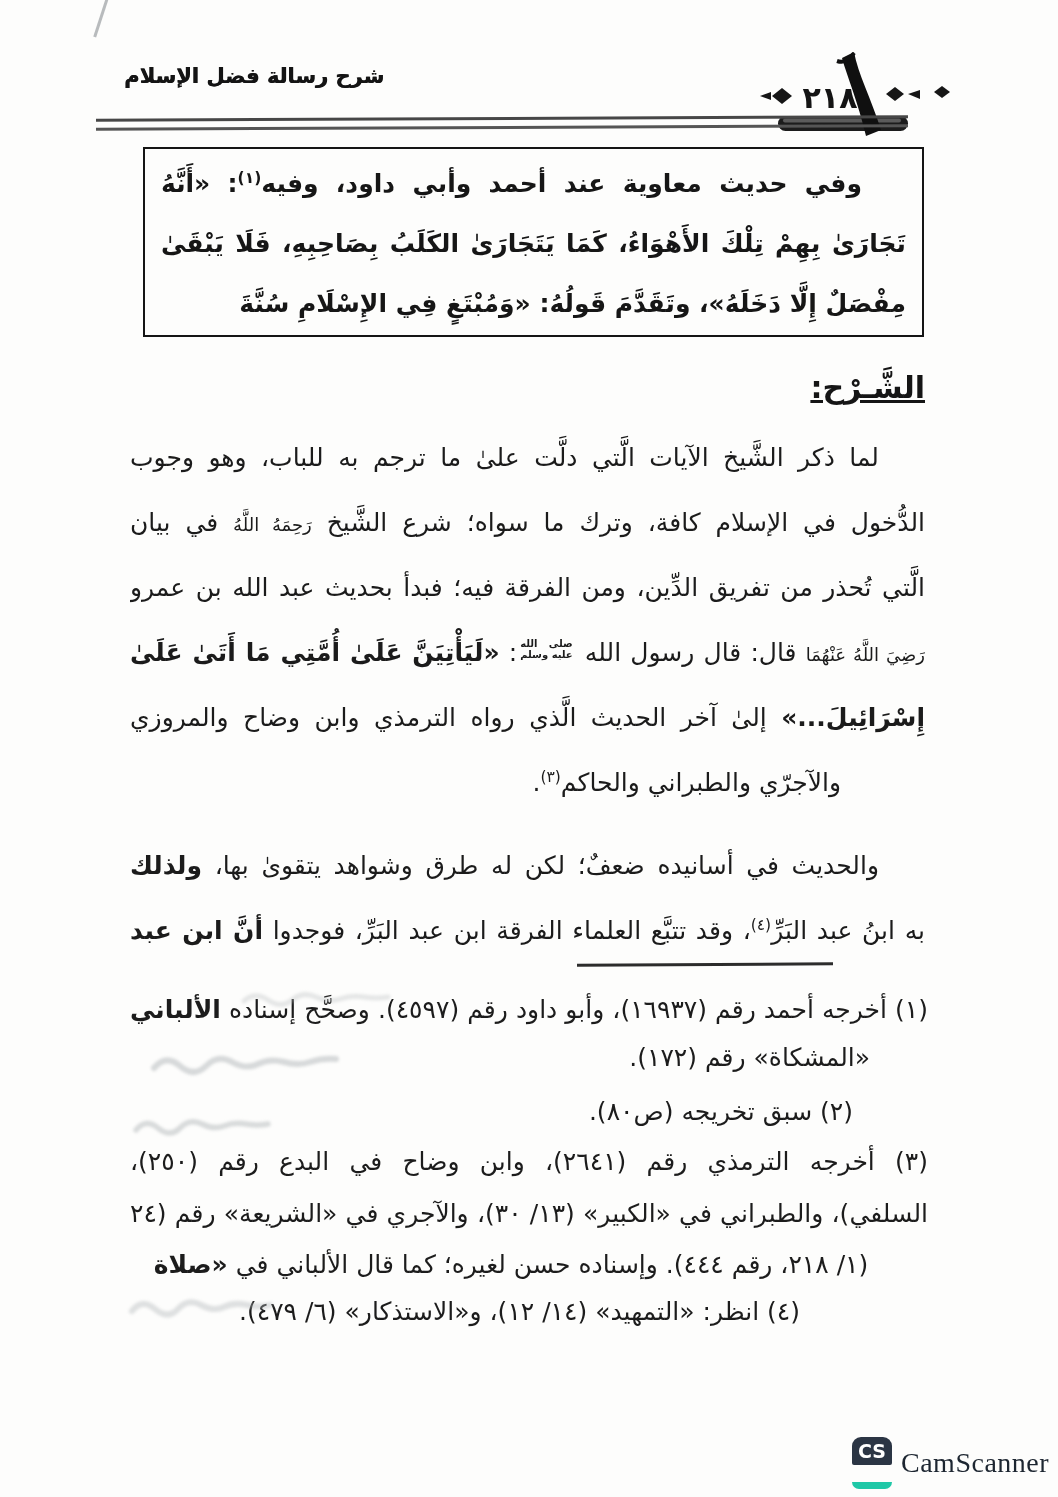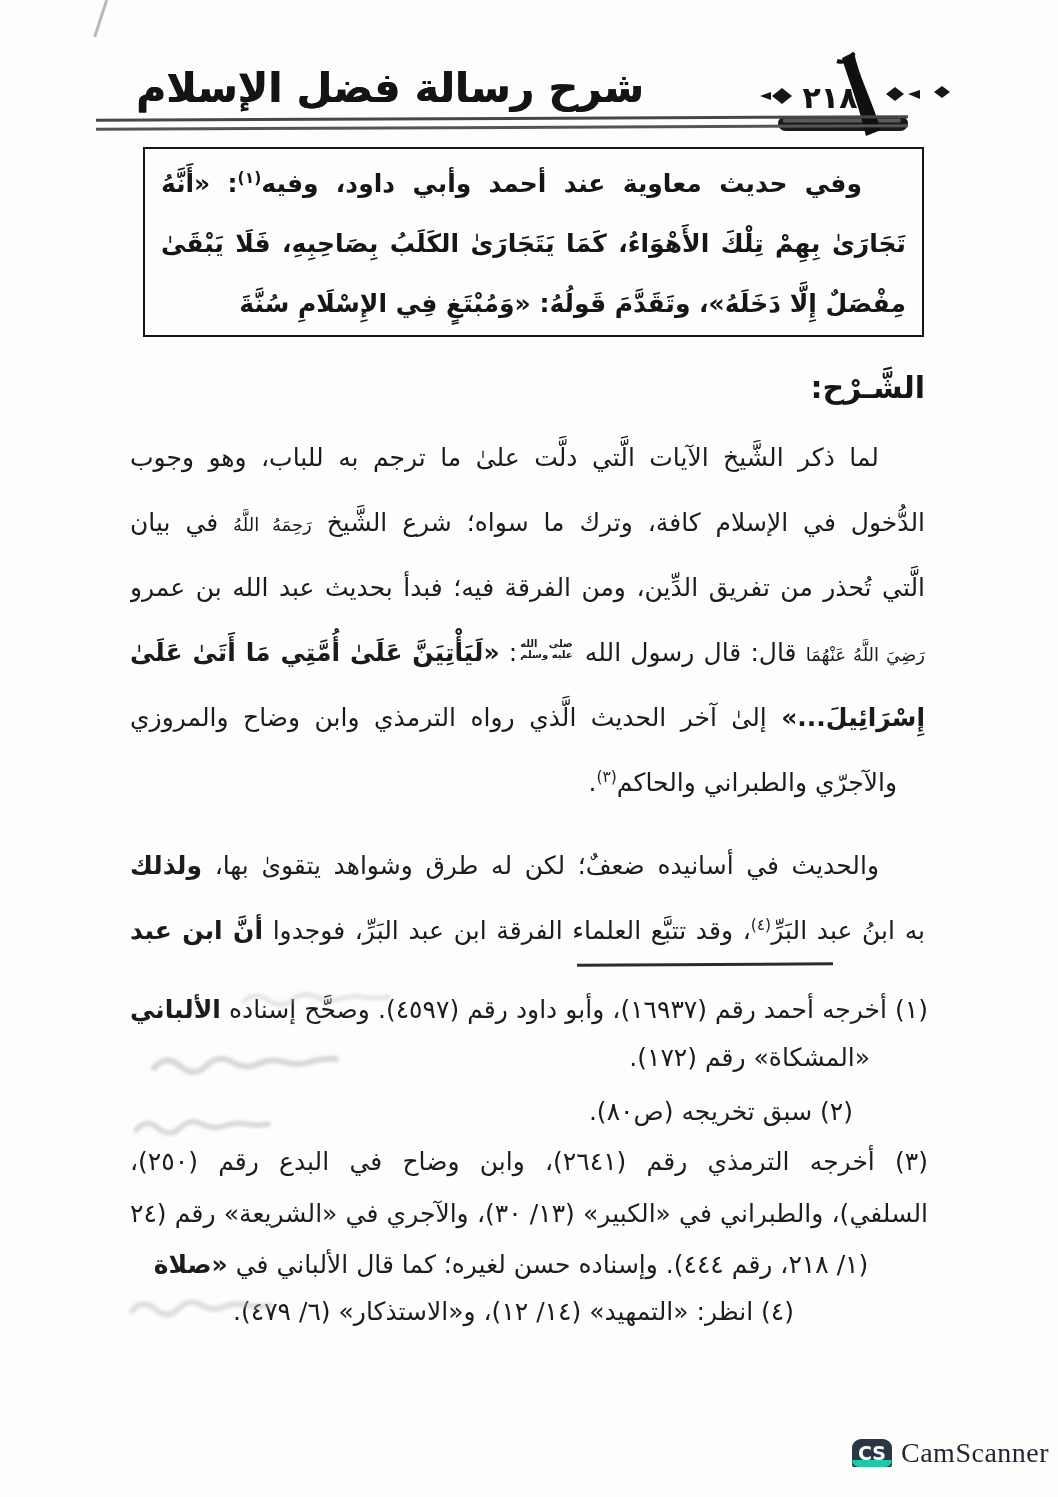--- a/index.html
+++ b/index.html
@@ -5,22 +5,22 @@
   html,body{margin:0;padding:0;}
   body{
     width:1058px;height:1497px;position:relative;overflow:hidden;
     background:#fdfdfc;color:#1b1b1b;
     font-family:"DejaVu Sans",sans-serif;
   }
   .page{position:absolute;inset:0;direction:rtl;}
 
   
   #bookTitle{
-    position:absolute;left:136px;top:64px;direction:rtl;
-    font-size:41px;font-weight:bold;color:#141414;
+    position:absolute;left:124px;top:64px;direction:rtl;
+    font-size:21px;font-weight:bold;color:#141414;
     text-shadow:0.6px 0 0 currentColor;
     white-space:nowrap;
   }
   .hrule{position:absolute;left:96px;width:812px;height:3px;background:#474747;transform:rotate(-0.25deg);}
   #ruleTop{top:117px;}
   #ruleBottom{top:126px;background:#555;}
   #ornament{position:absolute;left:758px;top:50px;width:195px;height:92px;}
 
   
   #hadithBox{
@@ -32,32 +32,32 @@
     height:60px;line-height:60px;overflow:hidden;
     font-size:25px;font-weight:bold;color:#161616;
     text-align:justify;text-align-last:justify;
   }
   .bx-line.indent{padding-right:44px;}
   .bx-line.natural{text-align:right;text-align-last:right;}
 
   
   #sharh{
     position:absolute;left:130px;right:133px;top:358px;height:60px;line-height:60px;
-    text-align:right;font-size:30px;font-weight:bold;color:#151515;
+    text-align:right;font-size:30px;font-weight:bold;color:#151515;text-decoration:underline;
   }
   .para{position:absolute;left:130px;right:133px;direction:rtl;}
   #para1{top:425px;}
   #para2{top:833px;}
   .line{
     height:65px;line-height:65px;overflow:hidden;
     font-size:25px;text-align:justify;text-align-last:justify;color:#1b1b1b;
   }
   .line.indent{padding-right:46px;}
   .line.natural{text-align:right;text-align-last:right;}
-  .line.pullin{margin-left:0;margin-right:28px;}
+  .line.pullin{margin-left:0;margin-right:84px;}
   .bd{font-weight:bold;}
   .sm{font-size:0.72em;}
   sup{font-size:0.62em;vertical-align:super;line-height:0;}
   .stack{
     display:inline-block;vertical-align:middle;transform:translateY(-5px);
     font-size:10px;line-height:11px;font-weight:bold;text-align:left;margin:0 3px;
   }
   .stack span{display:block;}
 
   
@@ -67,36 +67,36 @@
     position:absolute;left:0;right:0;height:44px;line-height:44px;overflow:hidden;
     font-size:25px;color:#1c1c1c;text-align:justify;text-align-last:justify;
   }
   .fn.natural{text-align:center;text-align-last:right;}
   #fn1l1{top:988px;}
   #fn1l2{top:1036px;right:58px;}
   #fn2  {top:1090px;right:75px;}
   #fn3l1{top:1140px;}
   #fn3l2{top:1192px;}
   #fn3l3{top:1243px;right:36px;}
-  #fn4  {top:1290px;right:134px;}
+  #fn4  {top:1290px;right:128px;}
 
   
   .bleed{position:absolute;filter:blur(1.6px);opacity:0.5;}
   #bleed1{left:150px;top:1048px;}
   #bleed2{left:132px;top:1112px;}
   #bleed3{left:240px;top:986px;opacity:0.35;}
   #bleed4{left:128px;top:1292px;opacity:0.4;}
   #cornerArtifact{
     position:absolute;left:100px;top:-6px;width:3px;height:44px;
     background:#8a8f93;transform:rotate(18deg);opacity:0.6;
   }
 
   
   #watermark{position:absolute;left:852px;top:1437px;display:flex;align-items:center;gap:9px;direction:ltr;}
-  .badge{position:relative;width:40px;height:28px;}
+  .badge{position:relative;width:40px;height:52px;}
   .badge-top{
     position:absolute;top:0;left:0;width:40px;height:28px;background:#2b3544;
     border-radius:9px 9px 2px 2px;display:flex;align-items:center;justify-content:center;
     color:#ffffff;font-weight:bold;font-size:19px;font-family:"DejaVu Sans",sans-serif;
   }
   .badge-strip{position:absolute;bottom:0;left:0;width:40px;height:7px;background:#1fc8a7;border-radius:0 0 9px 9px;}
   .cam-label{font-family:"Liberation Serif",serif;font-size:28px;color:#1d2631;letter-spacing:0.5px;}
 </style>
 </head>
 <body>

